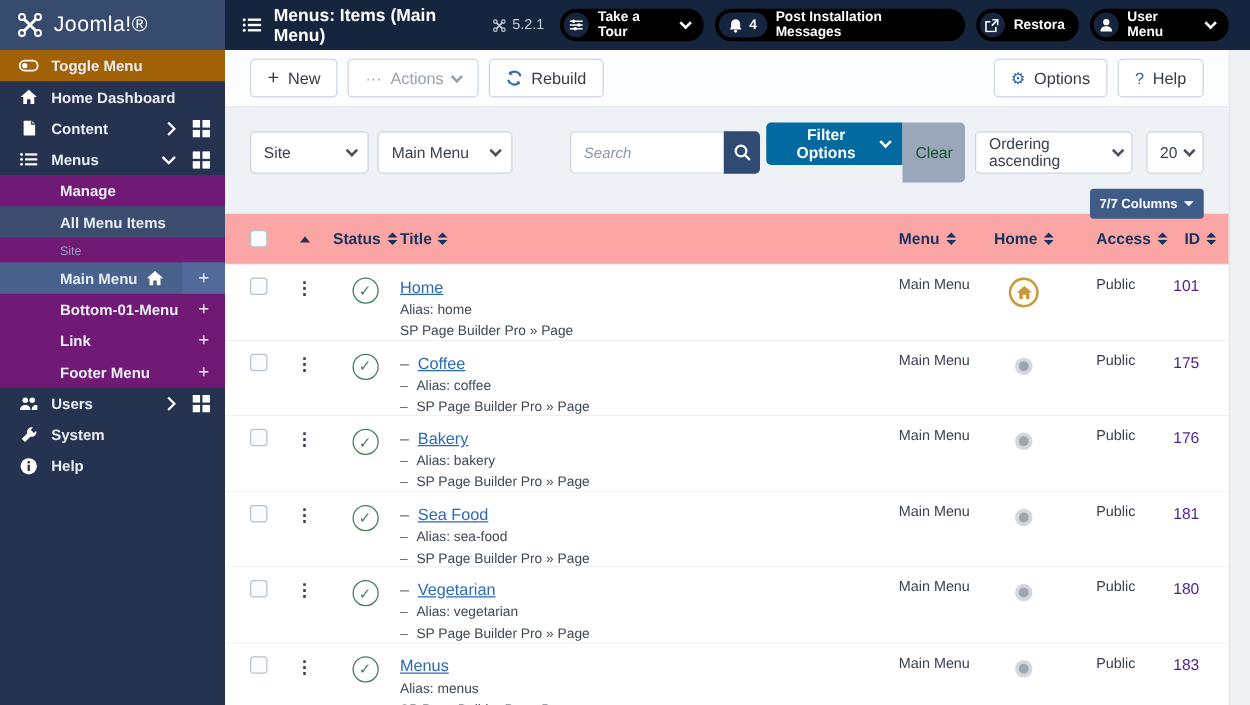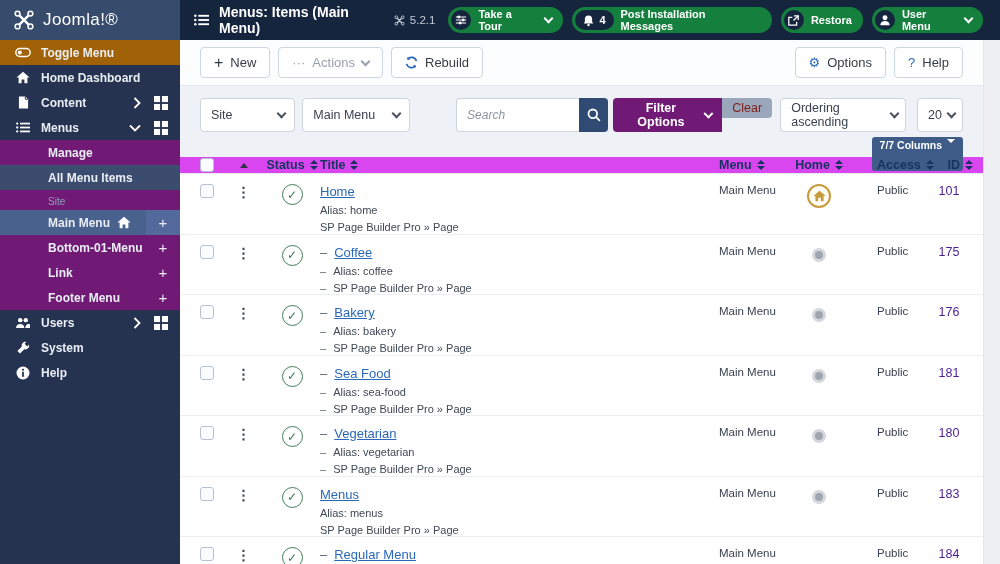--- a/index.html
+++ b/index.html
@@ -7,21 +7,21 @@
   .app { position:relative; width:1000px; height:564px; overflow:hidden; background:#fff; }
 
   
   .topbar { position:absolute; left:0; top:0; width:1000px; height:40px; background:#16253e; display:flex; align-items:center; }
   .brand { width:180px; height:40px; background:#374b6d; display:flex; align-items:center; gap:8px; padding-left:13px; flex:0 0 auto; }
   .brand-text { color:#fff; font-size:17px; letter-spacing:.4px; }
   .titlebar { display:flex; align-items:center; gap:10px; padding-left:14px; color:#fff; }
   .page-title { font-size:14px; font-weight:700; }
   .topbar-right { margin-left:auto; display:flex; align-items:center; gap:9px; padding-right:17px; }
   .version { color:#c3cad7; font-size:11.5px; display:flex; align-items:center; gap:5px; margin-right:4px; }
-  .pill { background:#15803d; border-radius:13px; height:26px; display:flex; align-items:center; gap:7px; padding:0 11px 0 3px; color:#fff; font-size:11px; font-weight:700; cursor:pointer; }
+  .pill { background:#000000; border-radius:13px; height:26px; display:flex; align-items:center; gap:7px; padding:0 11px 0 3px; color:#fff; font-size:11px; font-weight:700; cursor:pointer; }
   .picon { width:20px; height:20px; border-radius:50%; background:#16253e; display:flex; align-items:center; justify-content:center; flex:0 0 auto; }
   .picon-wide { height:20px; border-radius:10px; background:#16253e; display:flex; align-items:center; gap:5px; padding:0 8px; color:#fff; }
   .chev-w { width:7px; height:7px; border-right:2px solid #fff; border-bottom:2px solid #fff; transform:rotate(45deg); margin-top:-3px; }
 
   
   .sidebar { position:absolute; left:0; top:40px; width:180px; bottom:0; background:#253350; color:#e9edf4; font-size:12px; font-weight:600; }
   .side-row { height:25px; display:flex; align-items:center; gap:10px; padding:0 12px 0 15px; cursor:pointer; }
   .side-row .ic { width:16px; display:flex; justify-content:center; flex:0 0 auto; }
   .side-row .right-ics { margin-left:auto; display:flex; align-items:center; gap:13px; }
   .row-toggle { background:#a16207; }
@@ -52,32 +52,32 @@
   .select .lbl { padding-left:10px; }
   .select .chev-zone { margin-left:auto; width:26px; display:flex; justify-content:center; }
   .chev-d { width:7px; height:7px; border-right:2px solid #4a515c; border-bottom:2px solid #4a515c; transform:rotate(45deg); margin-top:-3px; }
   .sel-site { width:100px; }
   .sel-menu { width:113px; margin-left:7px; }
   .search-wrap { margin-left:46px; display:flex; }
   .search-input { width:123px; height:34px; border:1px solid #ccd4de; border-right:none; border-radius:4px 0 0 4px; padding:0 10px; font-size:12px; font-style:italic; color:#3a4250; outline:none; font-family:"Liberation Sans",sans-serif; }
   .search-input::placeholder { color:#8a94a2; }
   .search-btn { width:29px; height:34px; background:#2f4b74; border:none; border-radius:0 4px 4px 0; display:flex; align-items:center; justify-content:center; cursor:pointer; }
   .fo-group { display:flex; margin-left:5px; }
-  .fo-btn { height:34px; background:#701a75; color:#fff; font-size:12.5px; font-weight:700; border:none; border-radius:4px 0 0 4px; padding:0 11px; display:flex; align-items:center; gap:7px; cursor:pointer; }
-  .clear-btn { height:20px; background:#9aa6ba; color:#7f1d1d; font-size:12.5px; border:none; border-radius:0 4px 4px 0; padding:0 10px; cursor:pointer; }
+  .fo-btn { height:34px; background:#0369a1; color:#fff; font-size:12.5px; font-weight:700; border:none; border-radius:4px 0 0 4px; padding:0 11px; display:flex; align-items:center; gap:7px; cursor:pointer; }
+  .clear-btn { height:48px; background:#9aa6ba; color:#14532d; font-size:12.5px; border:none; border-radius:0 4px 4px 0; padding:0 10px; cursor:pointer; }
   .sel-order { width:132px; margin-left:8px;justify-content:center; }
   .sel-limit { width:46px; margin-left:11px; }
 
   .columns-row { height:25px; display:flex; justify-content:flex-end; padding:5px 20px 0 0; }
-  .columns-btn { background:#3f5c88; color:#fff; font-size:10.5px; font-weight:700; border:none; border-radius:3px; padding:2px 8px; display:flex; gap:5px; cursor:pointer; height:34px; }
+  .columns-btn { background:#3f5c88; color:#fff; font-size:10.5px; font-weight:700; border:none; border-radius:3px; padding:2px 8px; display:flex; align-items:center; gap:5px; cursor:pointer; height:24px; }
   .caret-down { width:0; height:0; border-left:4px solid transparent; border-right:4px solid transparent; border-top:4px solid #fff; }
 
   
   .grid-row { display:grid; grid-template-columns:24px 40px 56px 1fr 84px 60px 78px 46px; padding-left:20px; padding-right:10px; align-items:center; }
-  .thead { background:#d946ef; height:17px; font-size:12.5px; font-weight:700; color:#16335e; border-bottom:1px solid #e8ebf0; }
+  .thead { background:#fca5a5; height:41px; font-size:12.5px; font-weight:700; color:#16335e; border-bottom:1px solid #e8ebf0; }
   .thead .hc { display:flex; align-items:center; }
   .sort { display:inline-flex; flex-direction:column; gap:2px; margin-left:5px; }
   .sort i { display:block; width:0; height:0; border-left:4px solid transparent; border-right:4px solid transparent; }
   .sort .up { border-bottom:4px solid #16335e; }
   .sort .down { border-top:4px solid #16335e; }
   .order-caret { width:0; height:0; border-left:4px solid transparent; border-right:4px solid transparent; border-bottom:5px solid #2b3340; }
   .cb { width:14px; height:14px; border:1px solid #b6c1d1; background:#fbfcfe; border-radius:3px; display:inline-block; cursor:pointer; }
 
   .tbody { background:#fff; }
   .trow { height:60.5px; border-bottom:1px solid #edeff3; background:#fff; align-items:flex-start; }

